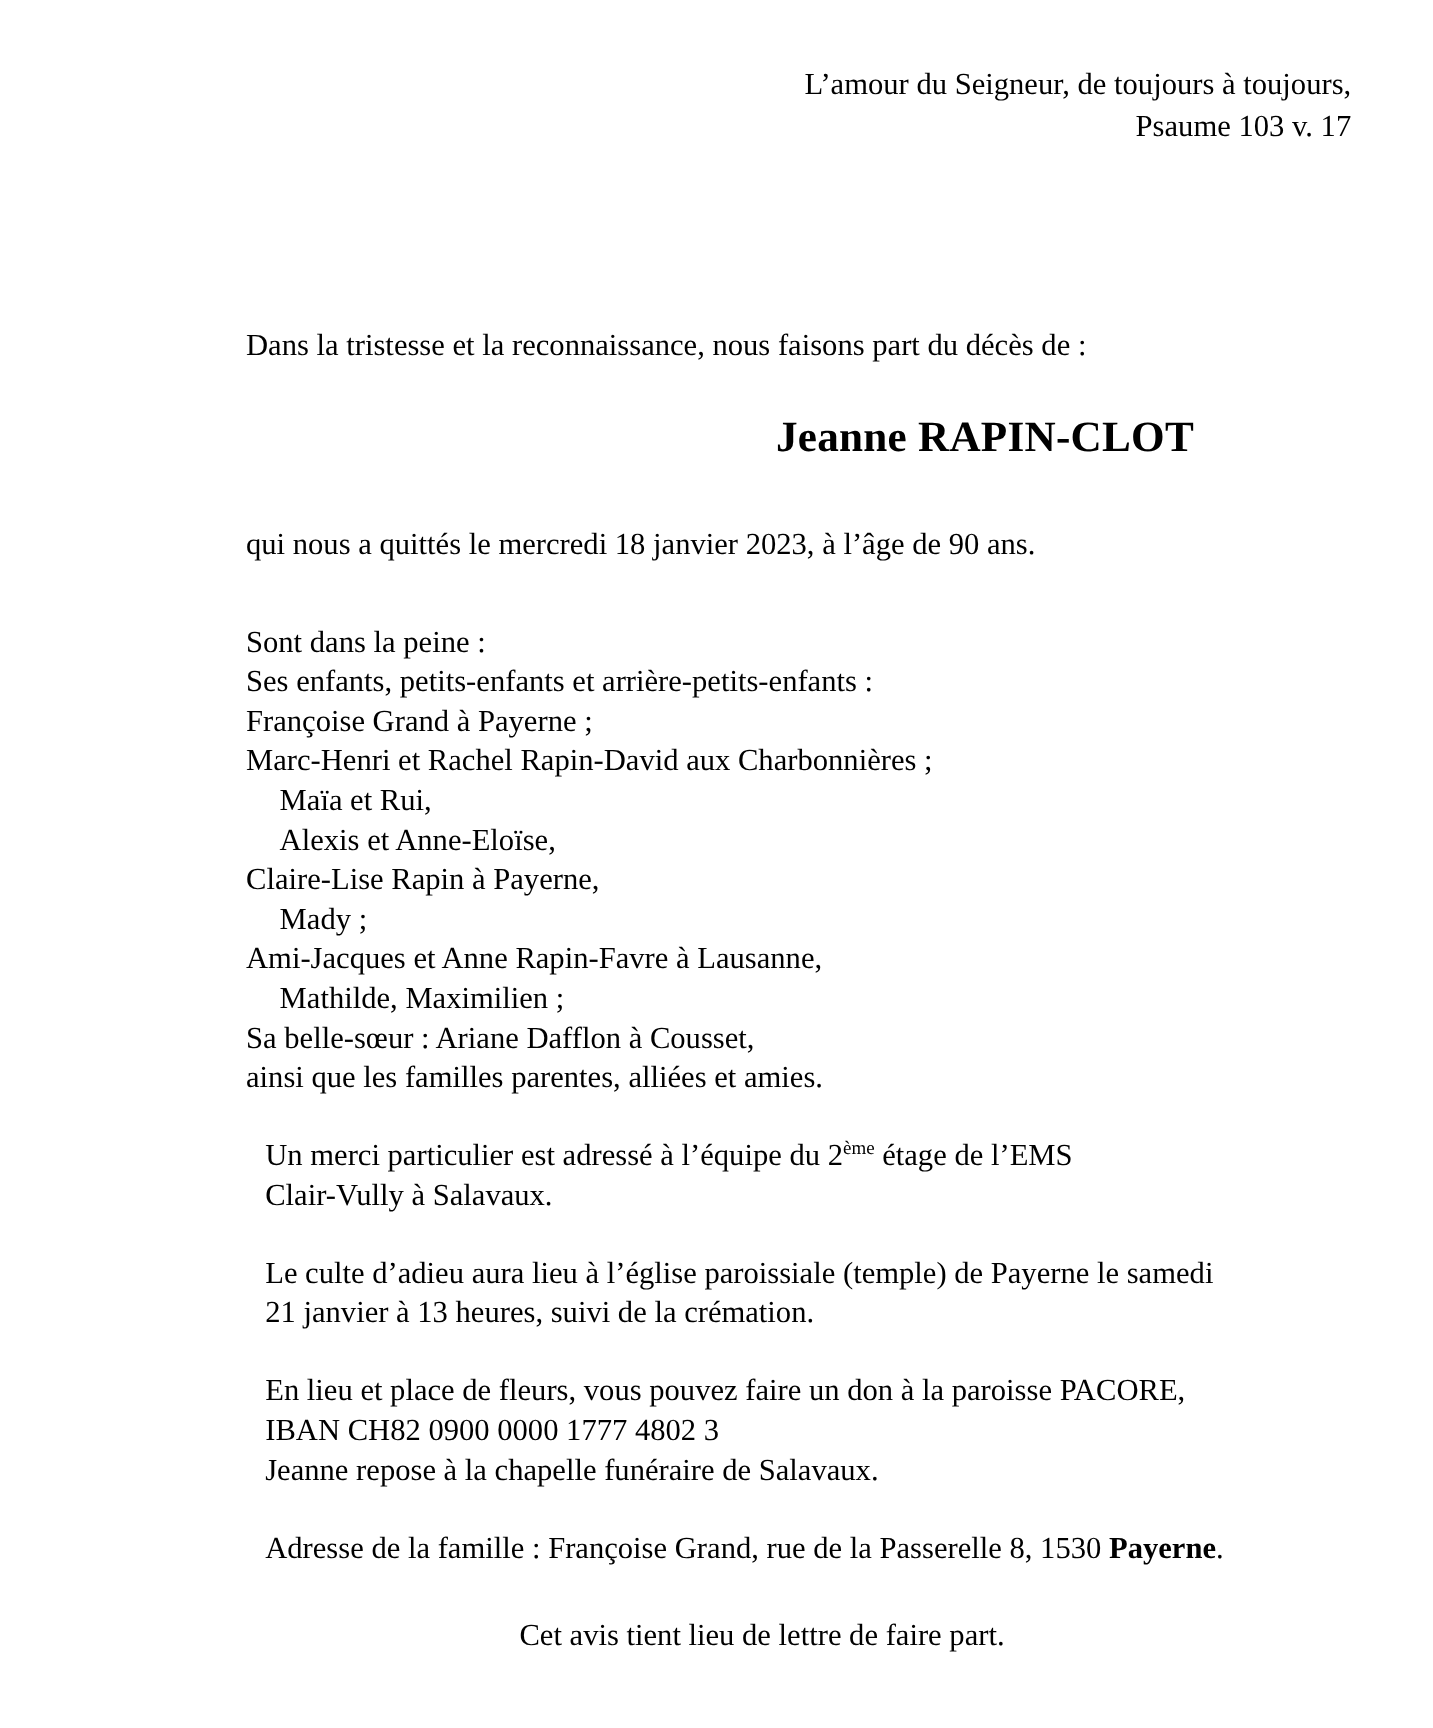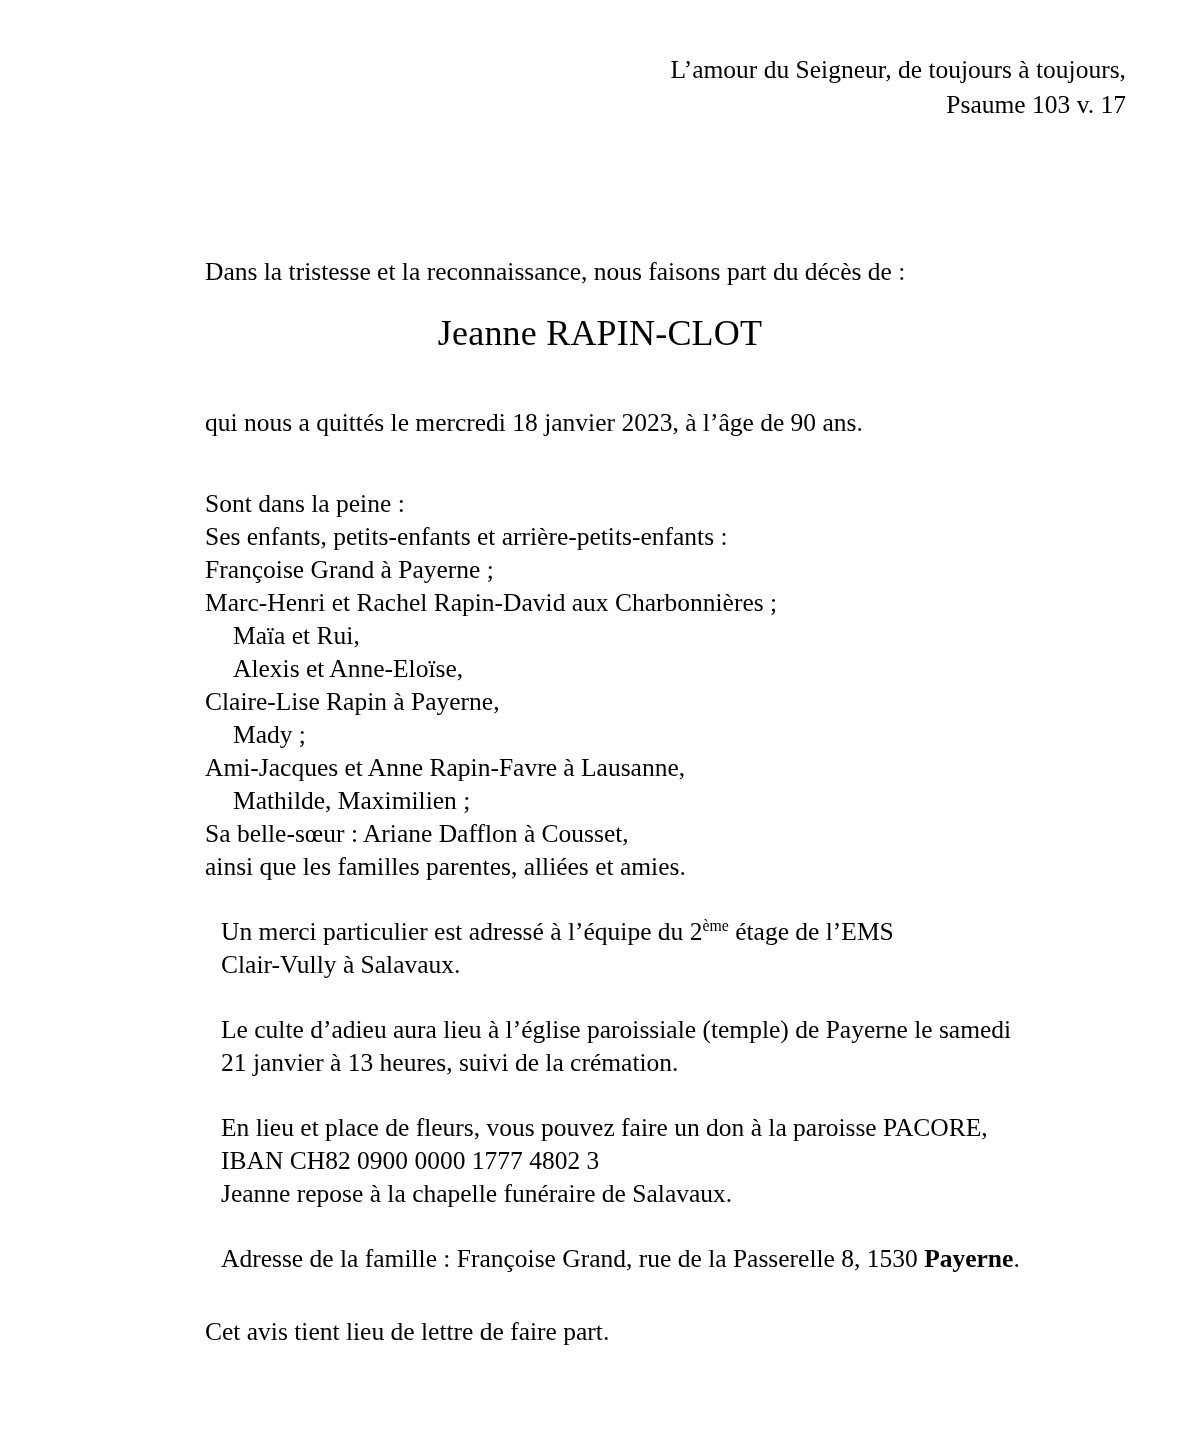--- a/index.html
+++ b/index.html
@@ -34,28 +34,28 @@
   }
   .body-block {
     position: absolute;
     left: 205px;
     top: 255px;
     width: 920px;
     font-size: 25.5px;
     line-height: 33px;
   }
   .intro {
-    margin: 0 0 6px 0;
+    margin: 16px 0 6px 0;
   }
   .name {
-    text-align: center;
-    font-weight: normal;
+    text-align: right;
+    font-weight: bold;
     font-size: 36px;
     letter-spacing: 0.2px;
-    margin: 29px 0 0 0;
+    margin: 44px 0 0 0;
     padding-right: 130px;
   }
   .deceased-line {
     margin: 56px 0 0 0;
   }
   .mourners {
     margin: 48px 0 0 0;
   }
   .mourners .ln {
     white-space: pre;
@@ -69,21 +69,21 @@
   .para .ln {
     display: block;
   }
   sup {
     font-size: 0.62em;
     vertical-align: super;
     line-height: 0;
   }
   .closing {
     margin: 40px 0 0 0;
-    text-align: left;
+    text-align: center;
     padding-right: 60px;
   }
   b.place {
     font-weight: bold;
   }
 </style>
 </head>
 <body>
 
 <div class="page">

